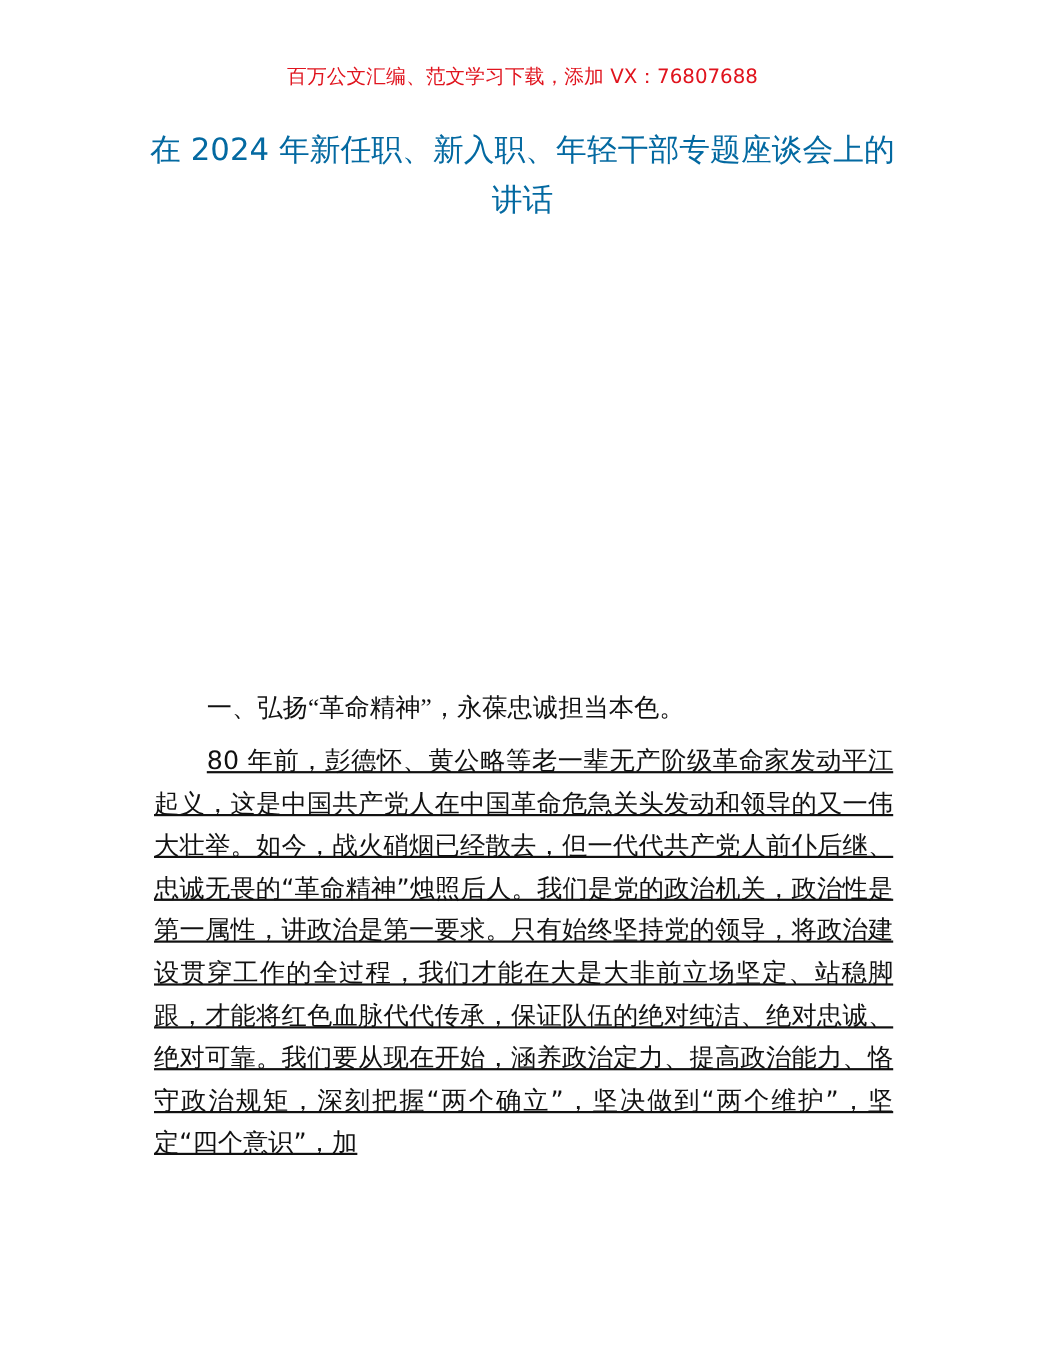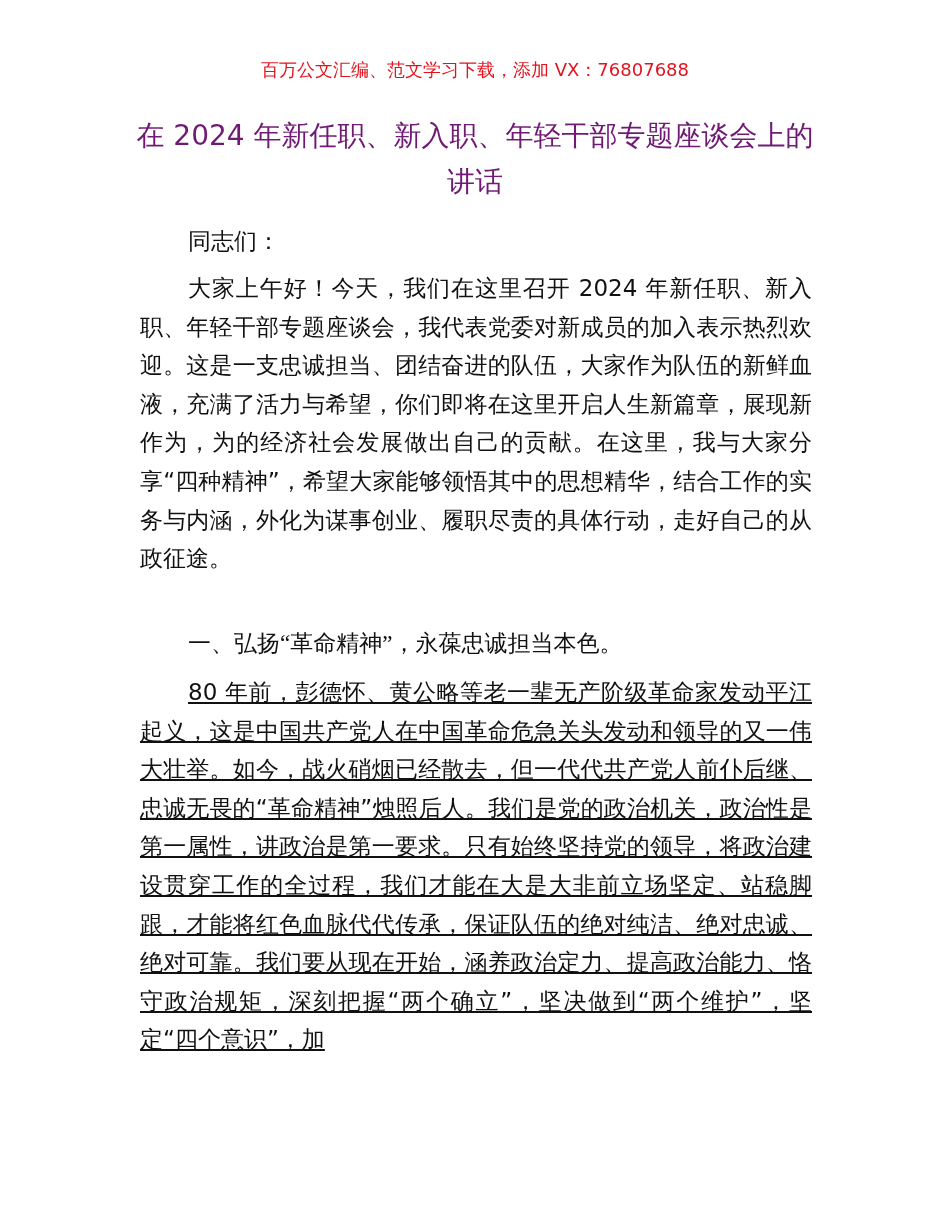--- a/index.html
+++ b/index.html
@@ -34,21 +34,21 @@
       letter-spacing: 0px;
     }
     .title {
       position: absolute;
       top: 113px;
       left: 130px;
       width: 690px;
       text-align: center;
       font-size: 28px;
       line-height: 46px;
-      color: #701a75;
+      color: #0369a1;
     }
     .body-text {
       position: absolute;
       left: 140px;
       width: 672px;
       font-size: 23px;
       line-height: 38.6px;
       color: #111111;
       text-align: justify;
       text-justify: inter-character;
@@ -64,27 +64,21 @@
   </style>
 </head>
 <body>
 
 <div class="page">
 
   <div class="watermark">百万公文汇编、范文学习下载，添加 VX：76807688</div>
 
   <div class="title">在 2024 年新任职、新入职、年轻干部专题座谈会上的讲话</div>
 
-  <div class="body-text greeting">
-    <p class="p">同志们：</p>
-  </div>
 
-  <div class="body-text para1">
-    <p class="p">大家上午好！今天，我们在这里召开 2024 年新任职、新入职、年轻干部专题座谈会，我代表党委对新成员的加入表示热烈欢迎。这是一支忠诚担当、团结奋进的队伍，大家作为队伍的新鲜血液，充满了活力与希望，你们即将在这里开启人生新篇章，展现新作为，为的经济社会发展做出自己的贡献。在这里，我与大家分享“四种精神”，希望大家能够领悟其中的思想精华，结合工作的实务与内涵，外化为谋事创业、履职尽责的具体行动，走好自己的从政征途。</p>
-  </div>
 
   <div class="body-text heading1">
     <p class="p">一、弘扬“革命精神”，永葆忠诚担当本色。</p>
   </div>
 
   <div class="body-text para2">
     <p class="p">80 年前，彭德怀、黄公略等老一辈无产阶级革命家发动平江起义，这是中国共产党人在中国革命危急关头发动和领导的又一伟大壮举。如今，战火硝烟已经散去，但一代代共产党人前仆后继、忠诚无畏的“革命精神”烛照后人。我们是党的政治机关，政治性是第一属性，讲政治是第一要求。只有始终坚持党的领导，将政治建设贯穿工作的全过程，我们才能在大是大非前立场坚定、站稳脚跟，才能将红色血脉代代传承，保证队伍的绝对纯洁、绝对忠诚、绝对可靠。我们要从现在开始，涵养政治定力、提高政治能力、恪守政治规矩，深刻把握“两个确立”，坚决做到“两个维护”，坚定“四个意识”，加</p>
   </div>
 
 </div>

